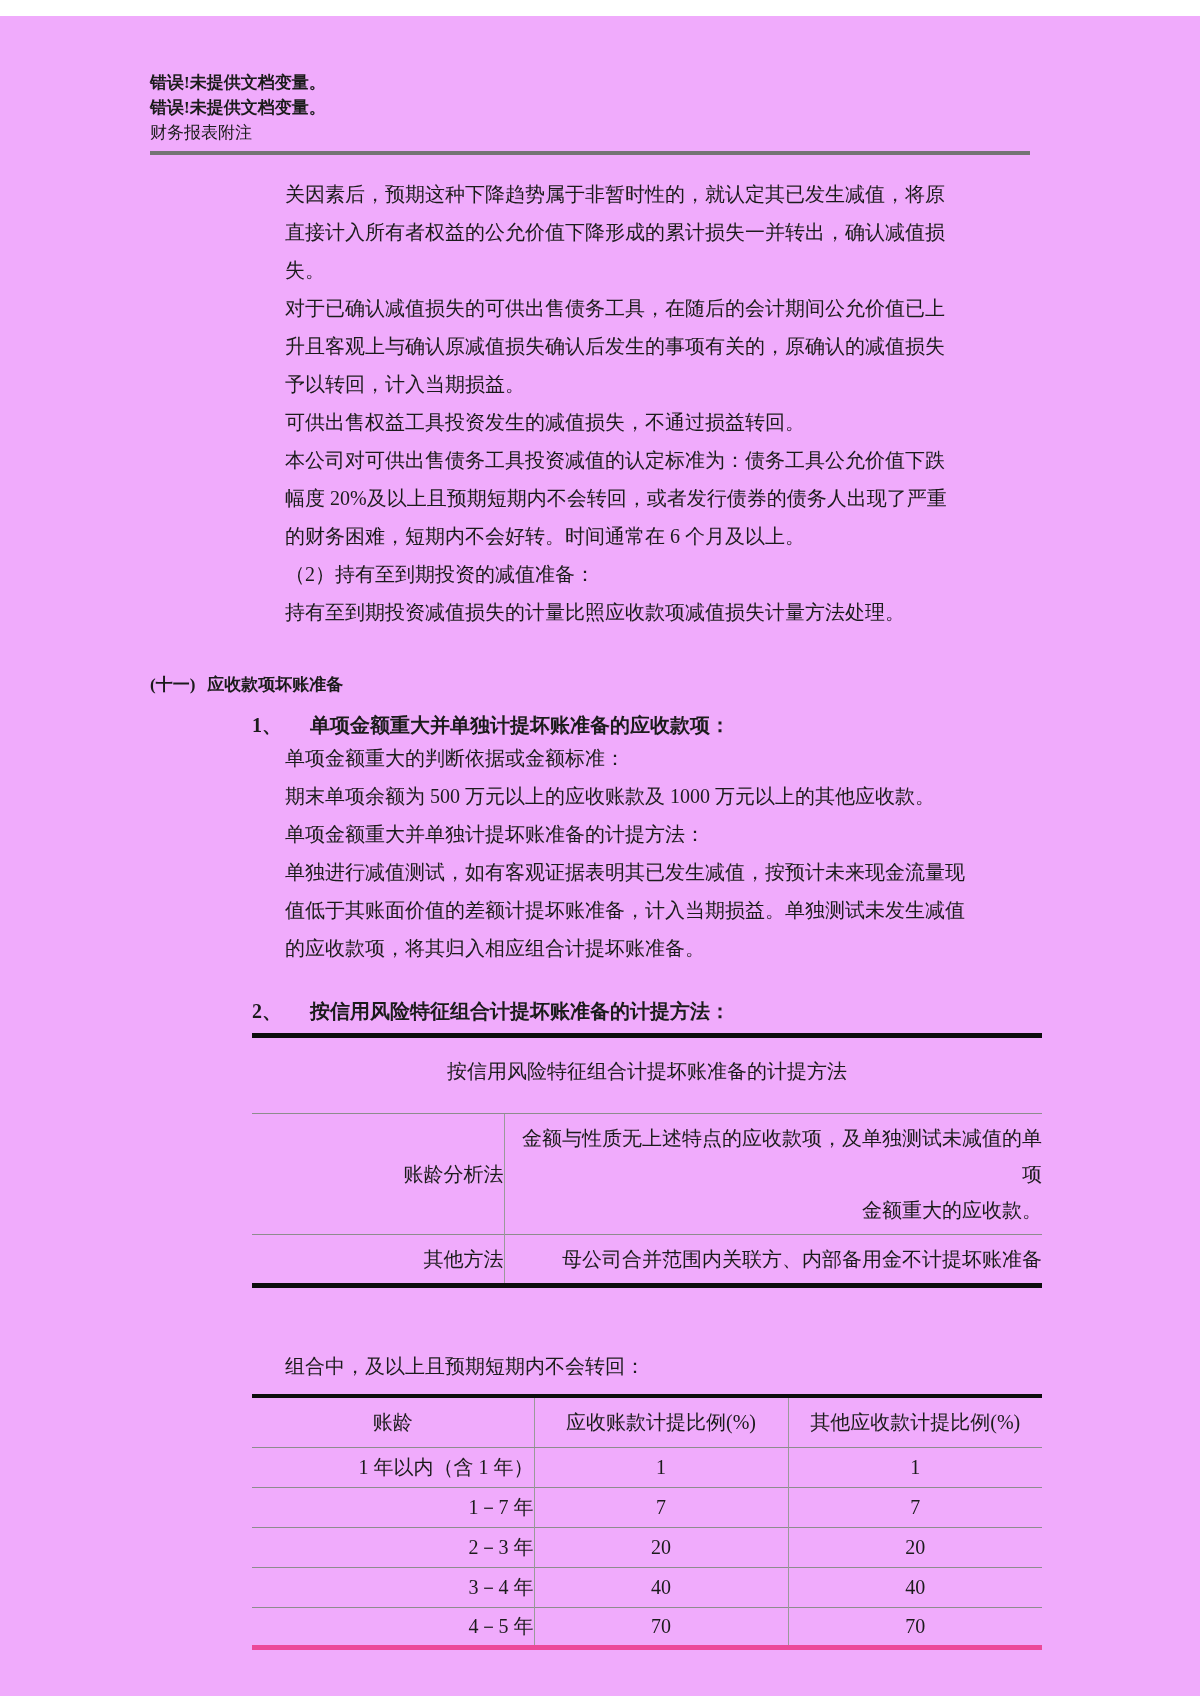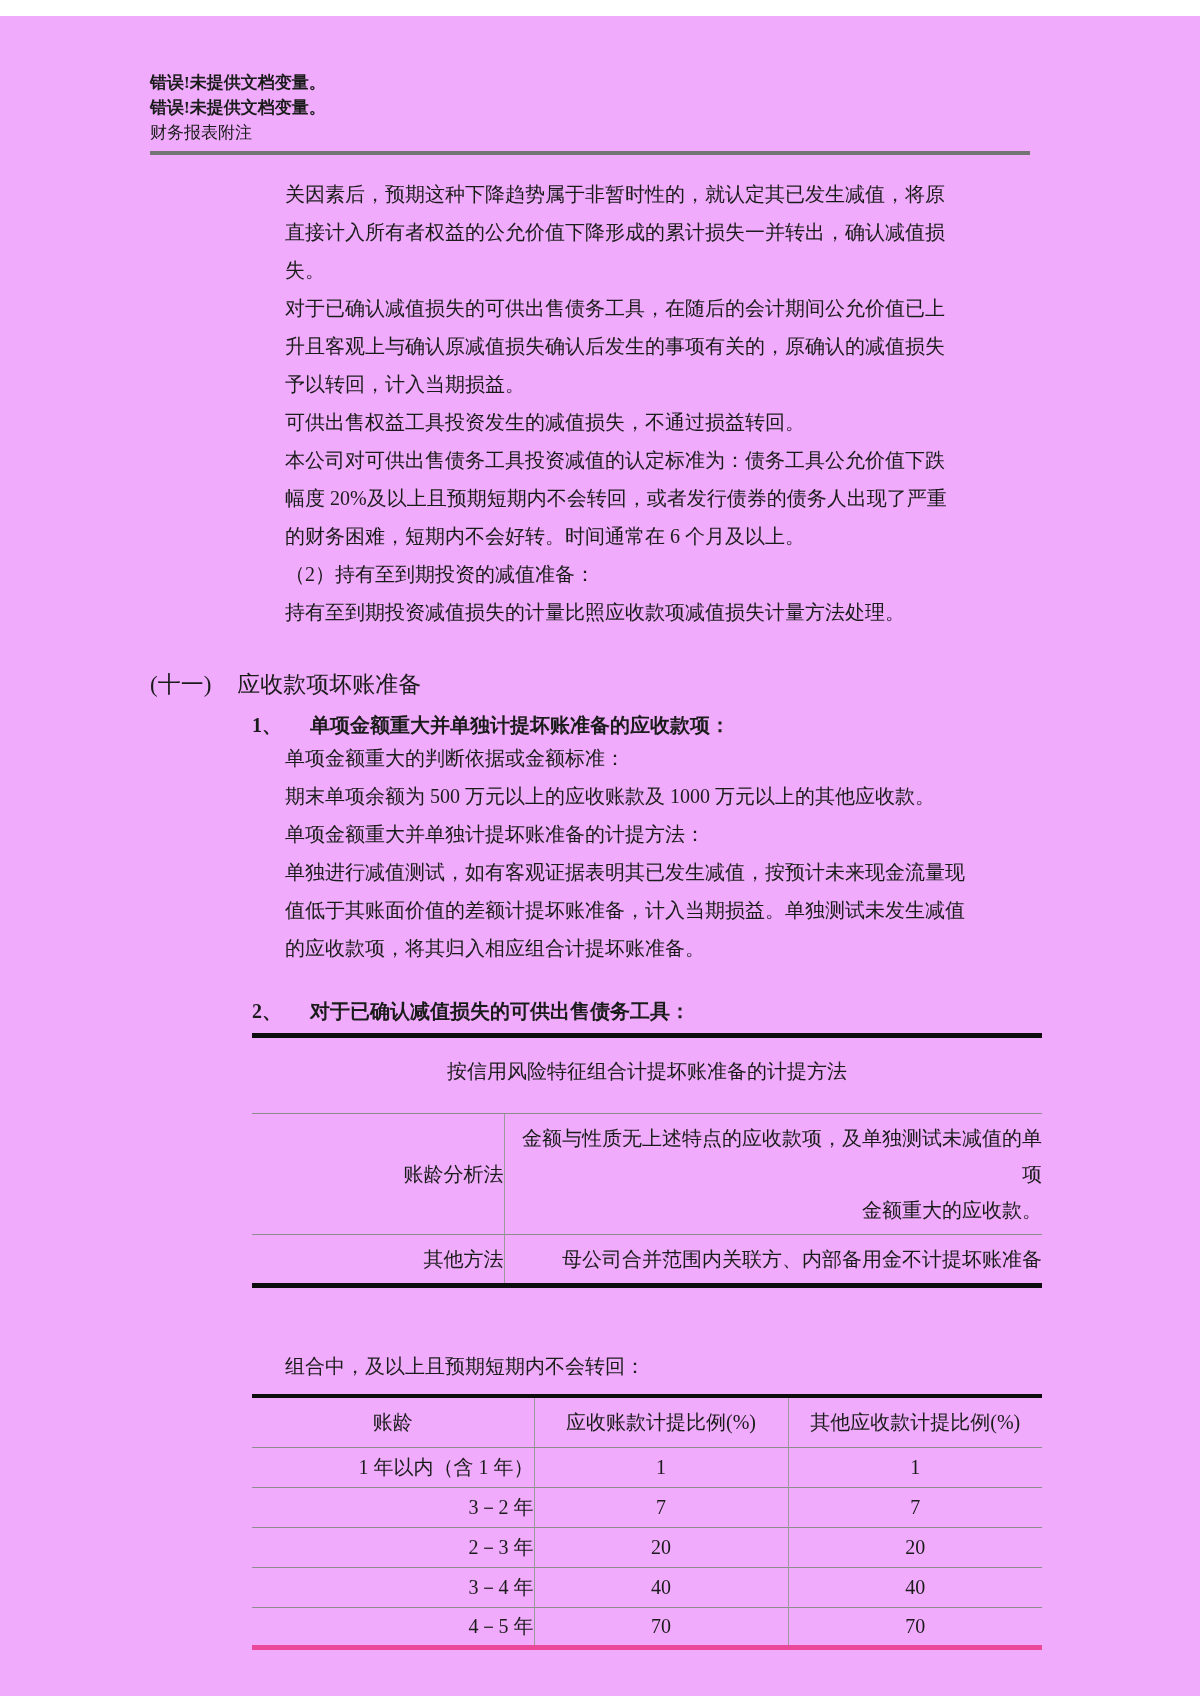--- a/index.html
+++ b/index.html
@@ -16,22 +16,22 @@
   .header-rule { margin:6px 0 0 150px; width:880px; height:4px; background:#747474; }
   
   .para {
     margin-left:285px; width:688px;
     font-size:20px; line-height:38px;
     white-space:pre-line; text-align:justify;
   }
   .para.first { margin-top:20px; }
   
   .section-heading {
-    margin:40px 0 0 150px; font-size:23px; line-height:28px;
-    font-weight:normal; display:flex; gap:26px;
+    margin:40px 0 0 150px; font-size:17px; line-height:28px;
+    font-weight:bold; display:flex; gap:12px;
   }
   .item-heading {
     margin:12px 0 0 252px; font-size:20px; line-height:28px;
     font-weight:bold; display:flex;
   }
   .item-num { width:58px; flex:0 0 58px; }
   .item-heading.underlined {
     margin-top:30px; width:790px;
     padding-bottom:8px; border-bottom:5px solid #0d0d0d;
   }
@@ -106,21 +106,21 @@
   </div>
   <p class="para">单项金额重大的判断依据或金额标准：</p>
   <p class="para">期末单项余额为 500 万元以上的应收账款及 1000 万元以上的其他应收款。</p>
   <p class="para">单项金额重大并单独计提坏账准备的计提方法：</p>
   <p class="para">单独进行减值测试，如有客观证据表明其已发生减值，按预计未来现金流量现
 值低于其账面价值的差额计提坏账准备，计入当期损益。单独测试未发生减值
 的应收款项，将其归入相应组合计提坏账准备。</p>
 
   <div class="item-heading underlined">
     <span class="item-num">2、</span>
-    <span>对于已确认减值损失的可供出售债务工具：</span>
+    <span>按信用风险特征组合计提坏账准备的计提方法：</span>
   </div>
 
   <table class="method-table">
     <colgroup>
         <col style="width:252px">
         <col>
       </colgroup>
     <thead>
       <tr>
         <th colspan="2">按信用风险特征组合计提坏账准备的计提方法</th>
@@ -158,21 +158,21 @@
     </thead>
     <tbody>
 
         <tr class="data-row">
           <td class="age-cell">1 年以内（含 1 年）</td>
           <td class="ratio-cell col-divider">1</td>
           <td class="ratio-cell col-divider">1</td>
         </tr>
 
         <tr class="data-row">
-          <td class="age-cell">3－2 年</td>
+          <td class="age-cell">1－7 年</td>
           <td class="ratio-cell col-divider">7</td>
           <td class="ratio-cell col-divider">7</td>
         </tr>
 
         <tr class="data-row">
           <td class="age-cell">2－3 年</td>
           <td class="ratio-cell col-divider">20</td>
           <td class="ratio-cell col-divider">20</td>
         </tr>
 

